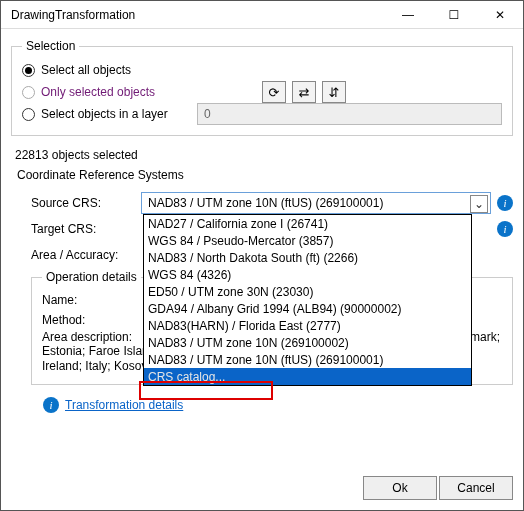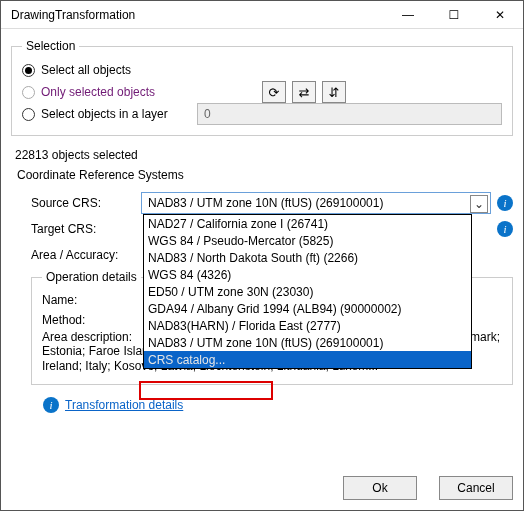--- a/index.html
+++ b/index.html
@@ -115,21 +115,21 @@
     padding: 6px 10px 10px 10px;
   }
   fieldset.opdetails legend { padding:0 4px; }
   .details-row { display:flex; height:20px; align-items:center; }
   .details-label { width:110px; }
   .link {
     color:#0a64c8; text-decoration:underline; cursor:pointer;
   }
   .trans-link-row { display:flex; align-items:center; margin-top:auto; padding-left:6px; gap:6px; height:28px;}
   .footer {
-    display:flex; justify-content:flex-end; gap:22px; padding:10px;
+    display:flex; justify-content:flex-end; gap:2px; padding:10px;
   }
   .footer .fbtn {
     min-width:74px; height:24px; border:1px solid #888; background:#efefef;
     display:flex; align-items:center; justify-content:center;
   }
 </style>
 </head>
 <body>
 
 <div class="window">
@@ -188,26 +188,27 @@
         <div class="form-label">Source CRS:</div>
         <div class="combo">
           <span>NAD83 / UTM zone 10N (ftUS) (269100001)</span>
           <span class="chev">⌄</span>
         </div>
         <span class="info-circle">i</span>
       </div>
 
       <div class="dropdown" id="dropdown">
           <div class="opt">NAD27 / California zone I (26741)</div>
-          <div class="opt">WGS 84 / Pseudo-Mercator (5825)</div>
+          <div class="opt">WGS 84 / Pseudo-Mercator (3857)</div>
           <div class="opt">NAD83 / North Dakota South (ft) (2266)</div>
           <div class="opt">WGS 84 (4326)</div>
           <div class="opt">ED50 / UTM zone 30N (23030)</div>
           <div class="opt">GDA94 / Albany Grid 1994 (ALB94)  (90000002)</div>
           <div class="opt">NAD83(HARN) / Florida East (2777)</div>
+          <div class="opt">NAD83 / UTM zone 10N (269100002)</div>
           <div class="opt">NAD83 / UTM zone 10N (ftUS) (269100001)</div>
           <div class="opt selected">CRS catalog...</div>
         </div>
       <div class="red-box"></div>
 
       <div class="form-row">
         <div class="form-label">Target CRS:</div>
         <div style="flex:1"></div>
         <span class="info-circle">i</span>
       </div>

